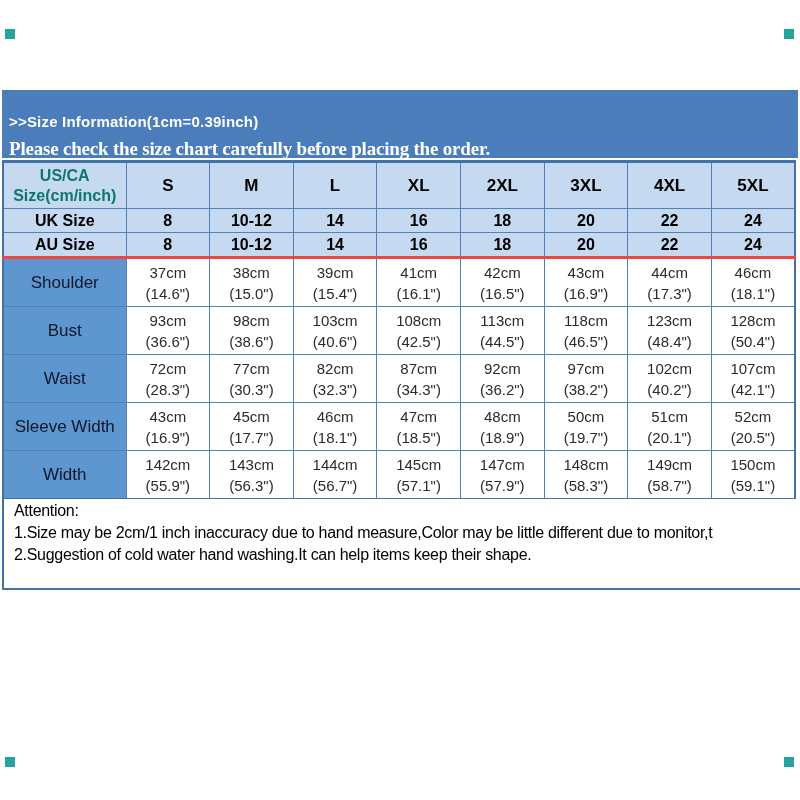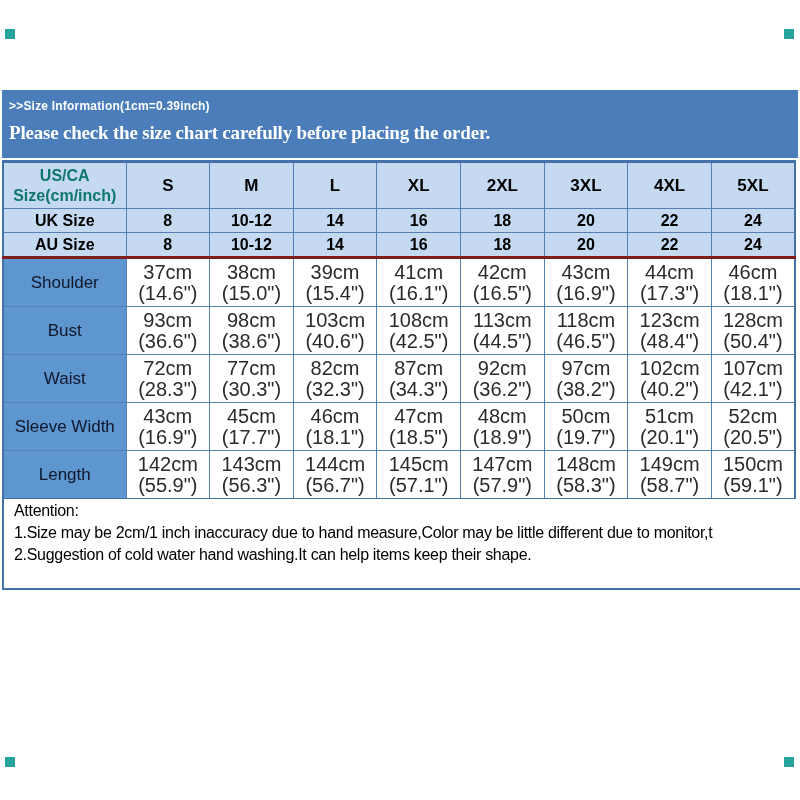--- a/index.html
+++ b/index.html
@@ -9,34 +9,34 @@
   
   .handle{position:absolute;width:10px;height:10px;background:#27a39e;}
   .h-tl{left:5px;top:29px;}
   .h-tr{left:784px;top:29px;}
   .h-bl{left:5px;top:757px;}
   .h-br{left:784px;top:757px;}
 
   
   .band{position:absolute;left:2px;top:90px;width:789px;height:68px;background:#4a7db9;
         color:#ffffff;font-weight:bold;padding-left:7px;overflow:hidden;}
-  .band-line1{font-size:12px;line-height:24px;margin-top:4px;letter-spacing:0.2px;}
+  .band-line1{font-size:15px;line-height:24px;margin-top:20px;letter-spacing:0.2px;}
   .band-line2{font-size:19px;line-height:30px;letter-spacing:-0.2px;font-family:Liberation Serif, serif;}
 
   
   table.size{position:absolute;left:2px;top:160px;width:794px;border-collapse:collapse;
              table-layout:fixed;border:2px solid #4472a8;border-top:3px solid #4472a8;}
   table.size td{border:1px solid #5580b4;text-align:center;vertical-align:middle;
                 padding:0;overflow:hidden;}
   td.corner{background:#c5d9f1;font-weight:bold;font-size:16px;line-height:20px;height:45px;color:#0f766e;}
   td.size-h{background:#c5d9f1;font-weight:bold;font-size:17px;color:#000;}
   tr.uk-au td{background:#c5d9f1;font-weight:bold;font-size:16px;height:23px;color:#000;margin-left:19px;}
-  tr.au-row td{border-bottom:3px solid #7f1d1d;}
+  tr.au-row td{border-bottom:3px solid #ef4444;}
   td.mlabel{background:#5e96d0;font-size:17px;color:#0f172a;height:47px;}
-  td.mdata{background:#ffffff;font-size:20px;color:#2b2b2b;}
+  td.mdata{background:#ffffff;font-size:15px;color:#2b2b2b;}
   td.mdata div{line-height:21px;}
 
   
   .attention{position:absolute;left:2px;top:499px;width:790px;height:87px;
              border:2px solid #4472a8;border-top:none;background:#ffffff;color:#000;
              font-size:16px;letter-spacing:-0.3px;padding:1px 10px;overflow:hidden;}
   .attention div{line-height:22px;white-space:nowrap;}
 </style>
 </head>
 <body>
@@ -233,21 +233,21 @@
           <td class="mdata">
             <div>51cm</div>
             <div>(20.1")</div>
           </td>
           <td class="mdata">
             <div>52cm</div>
             <div>(20.5")</div>
           </td>
         </tr>
         <tr>
-          <td class="mlabel">Length</td>
+          <td class="mlabel">Width</td>
           <td class="mdata">
             <div>142cm</div>
             <div>(55.9")</div>
           </td>
           <td class="mdata">
             <div>143cm</div>
             <div>(56.3")</div>
           </td>
           <td class="mdata">
             <div>144cm</div>

